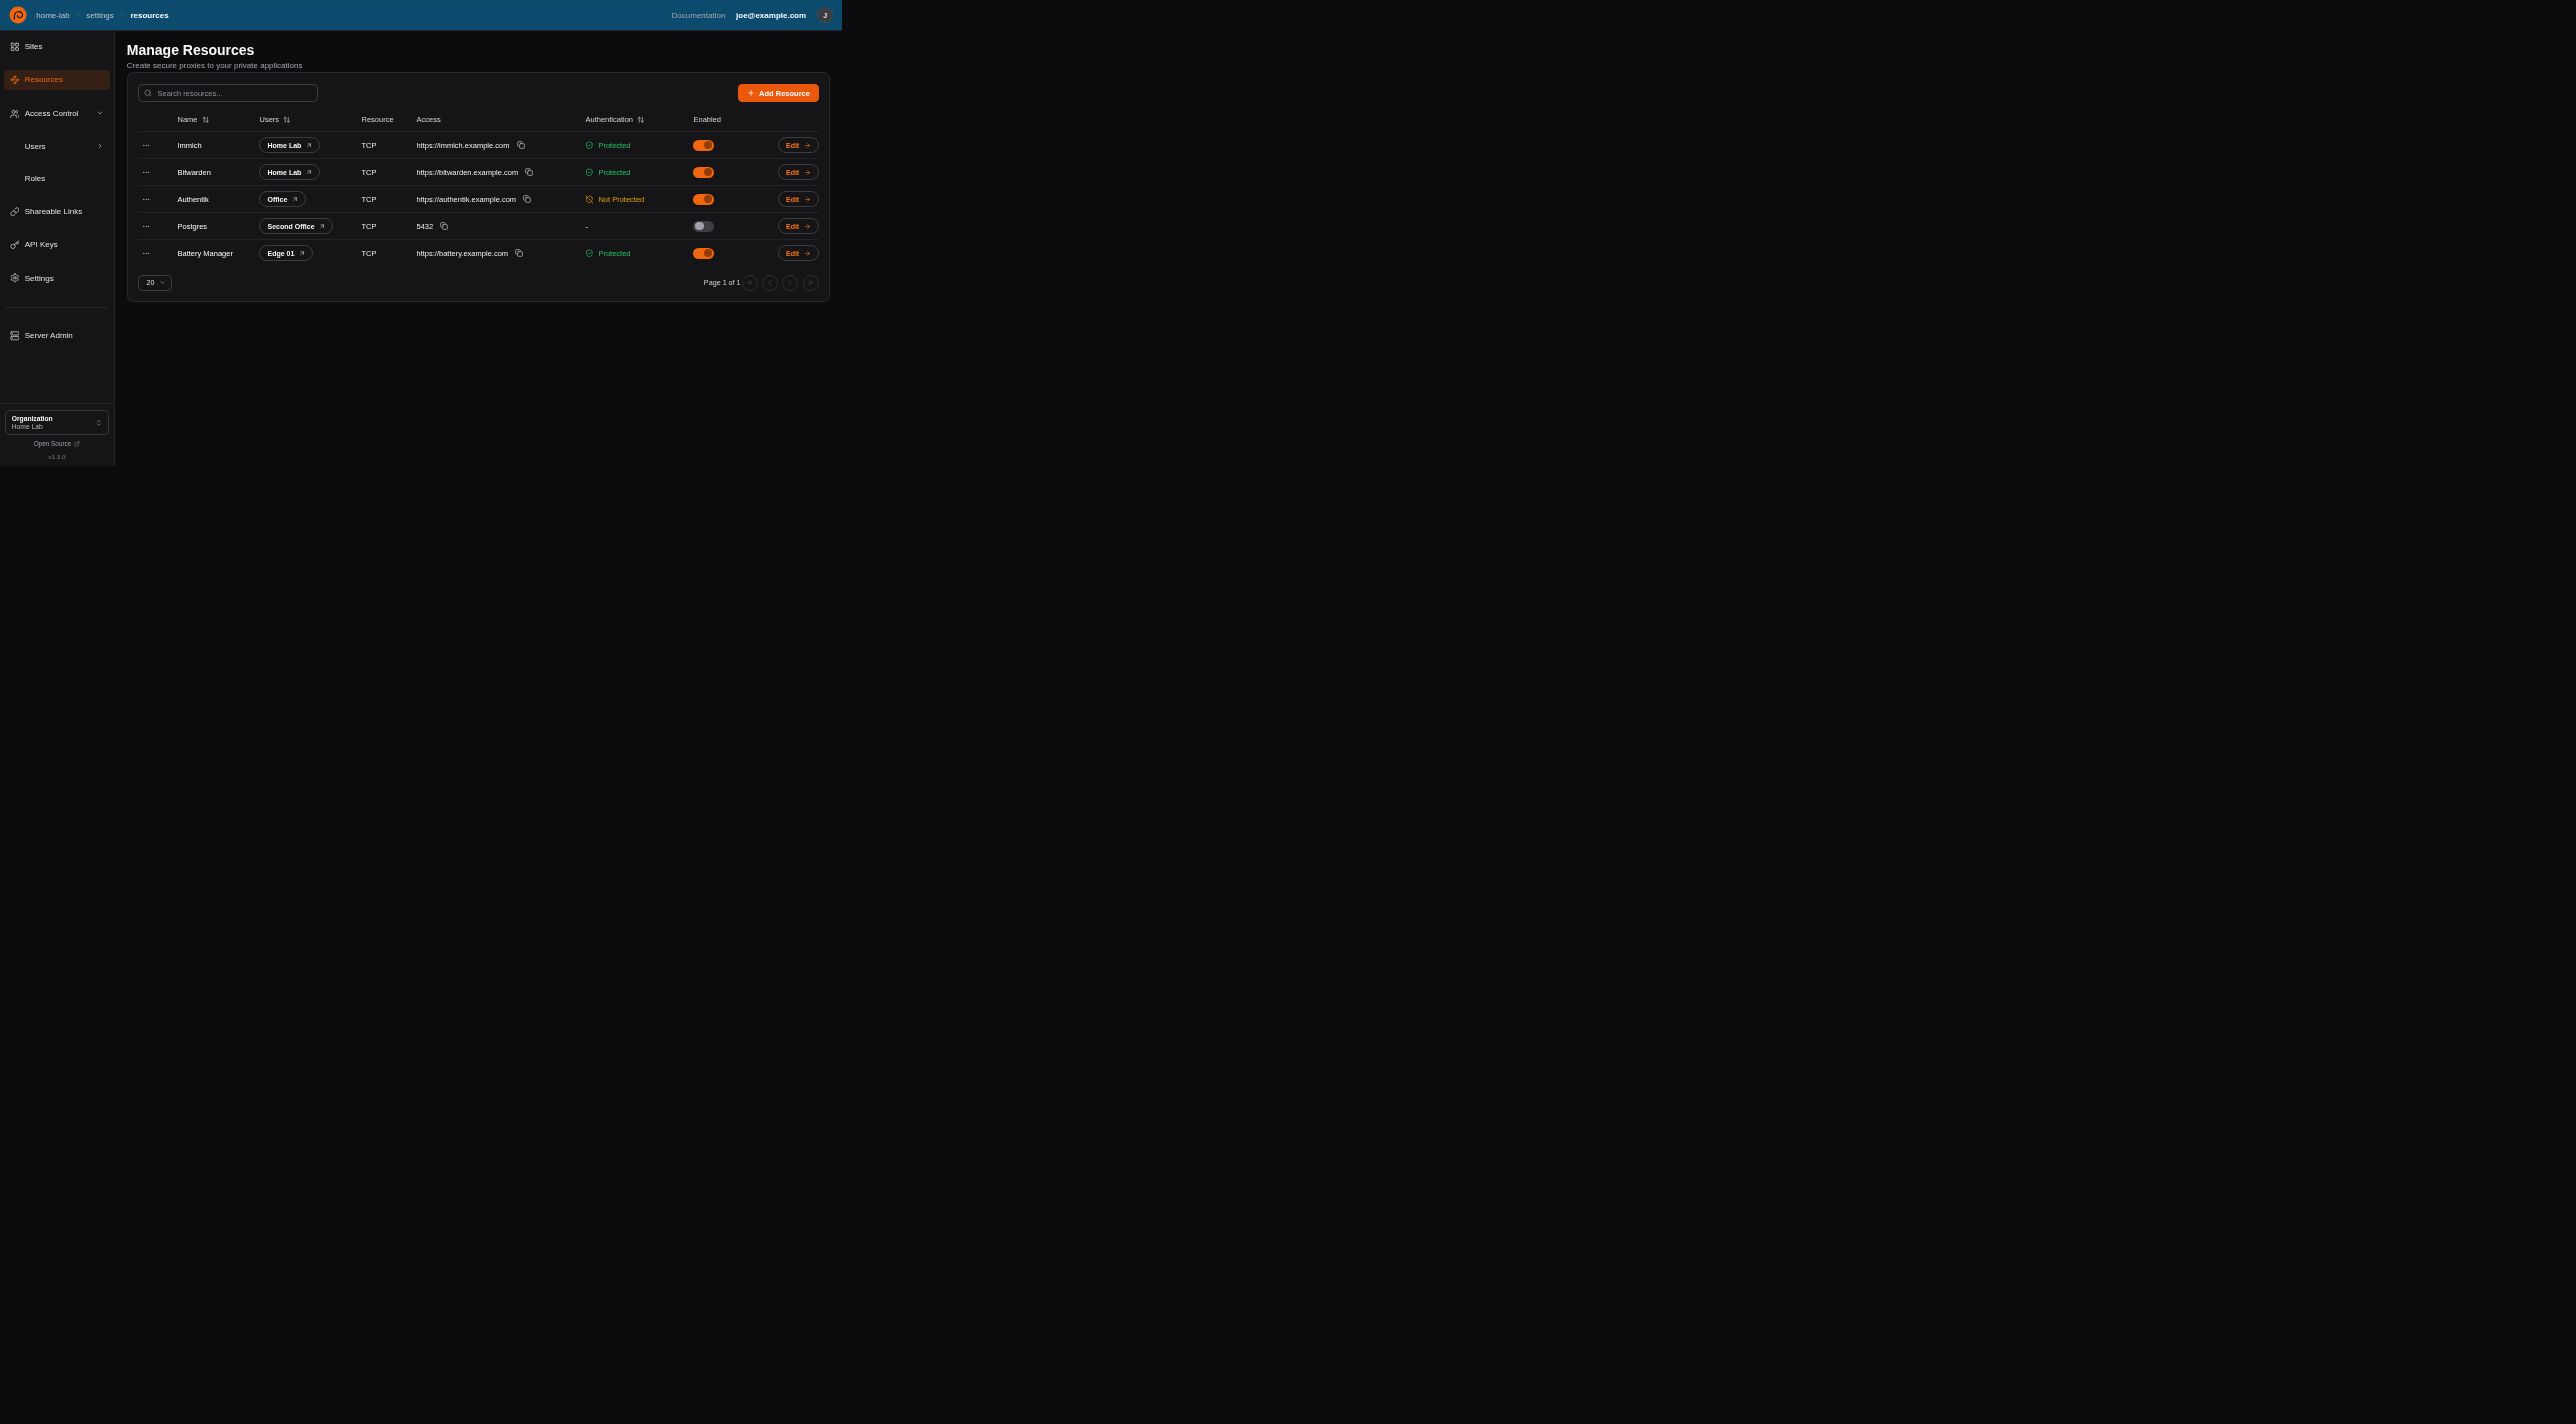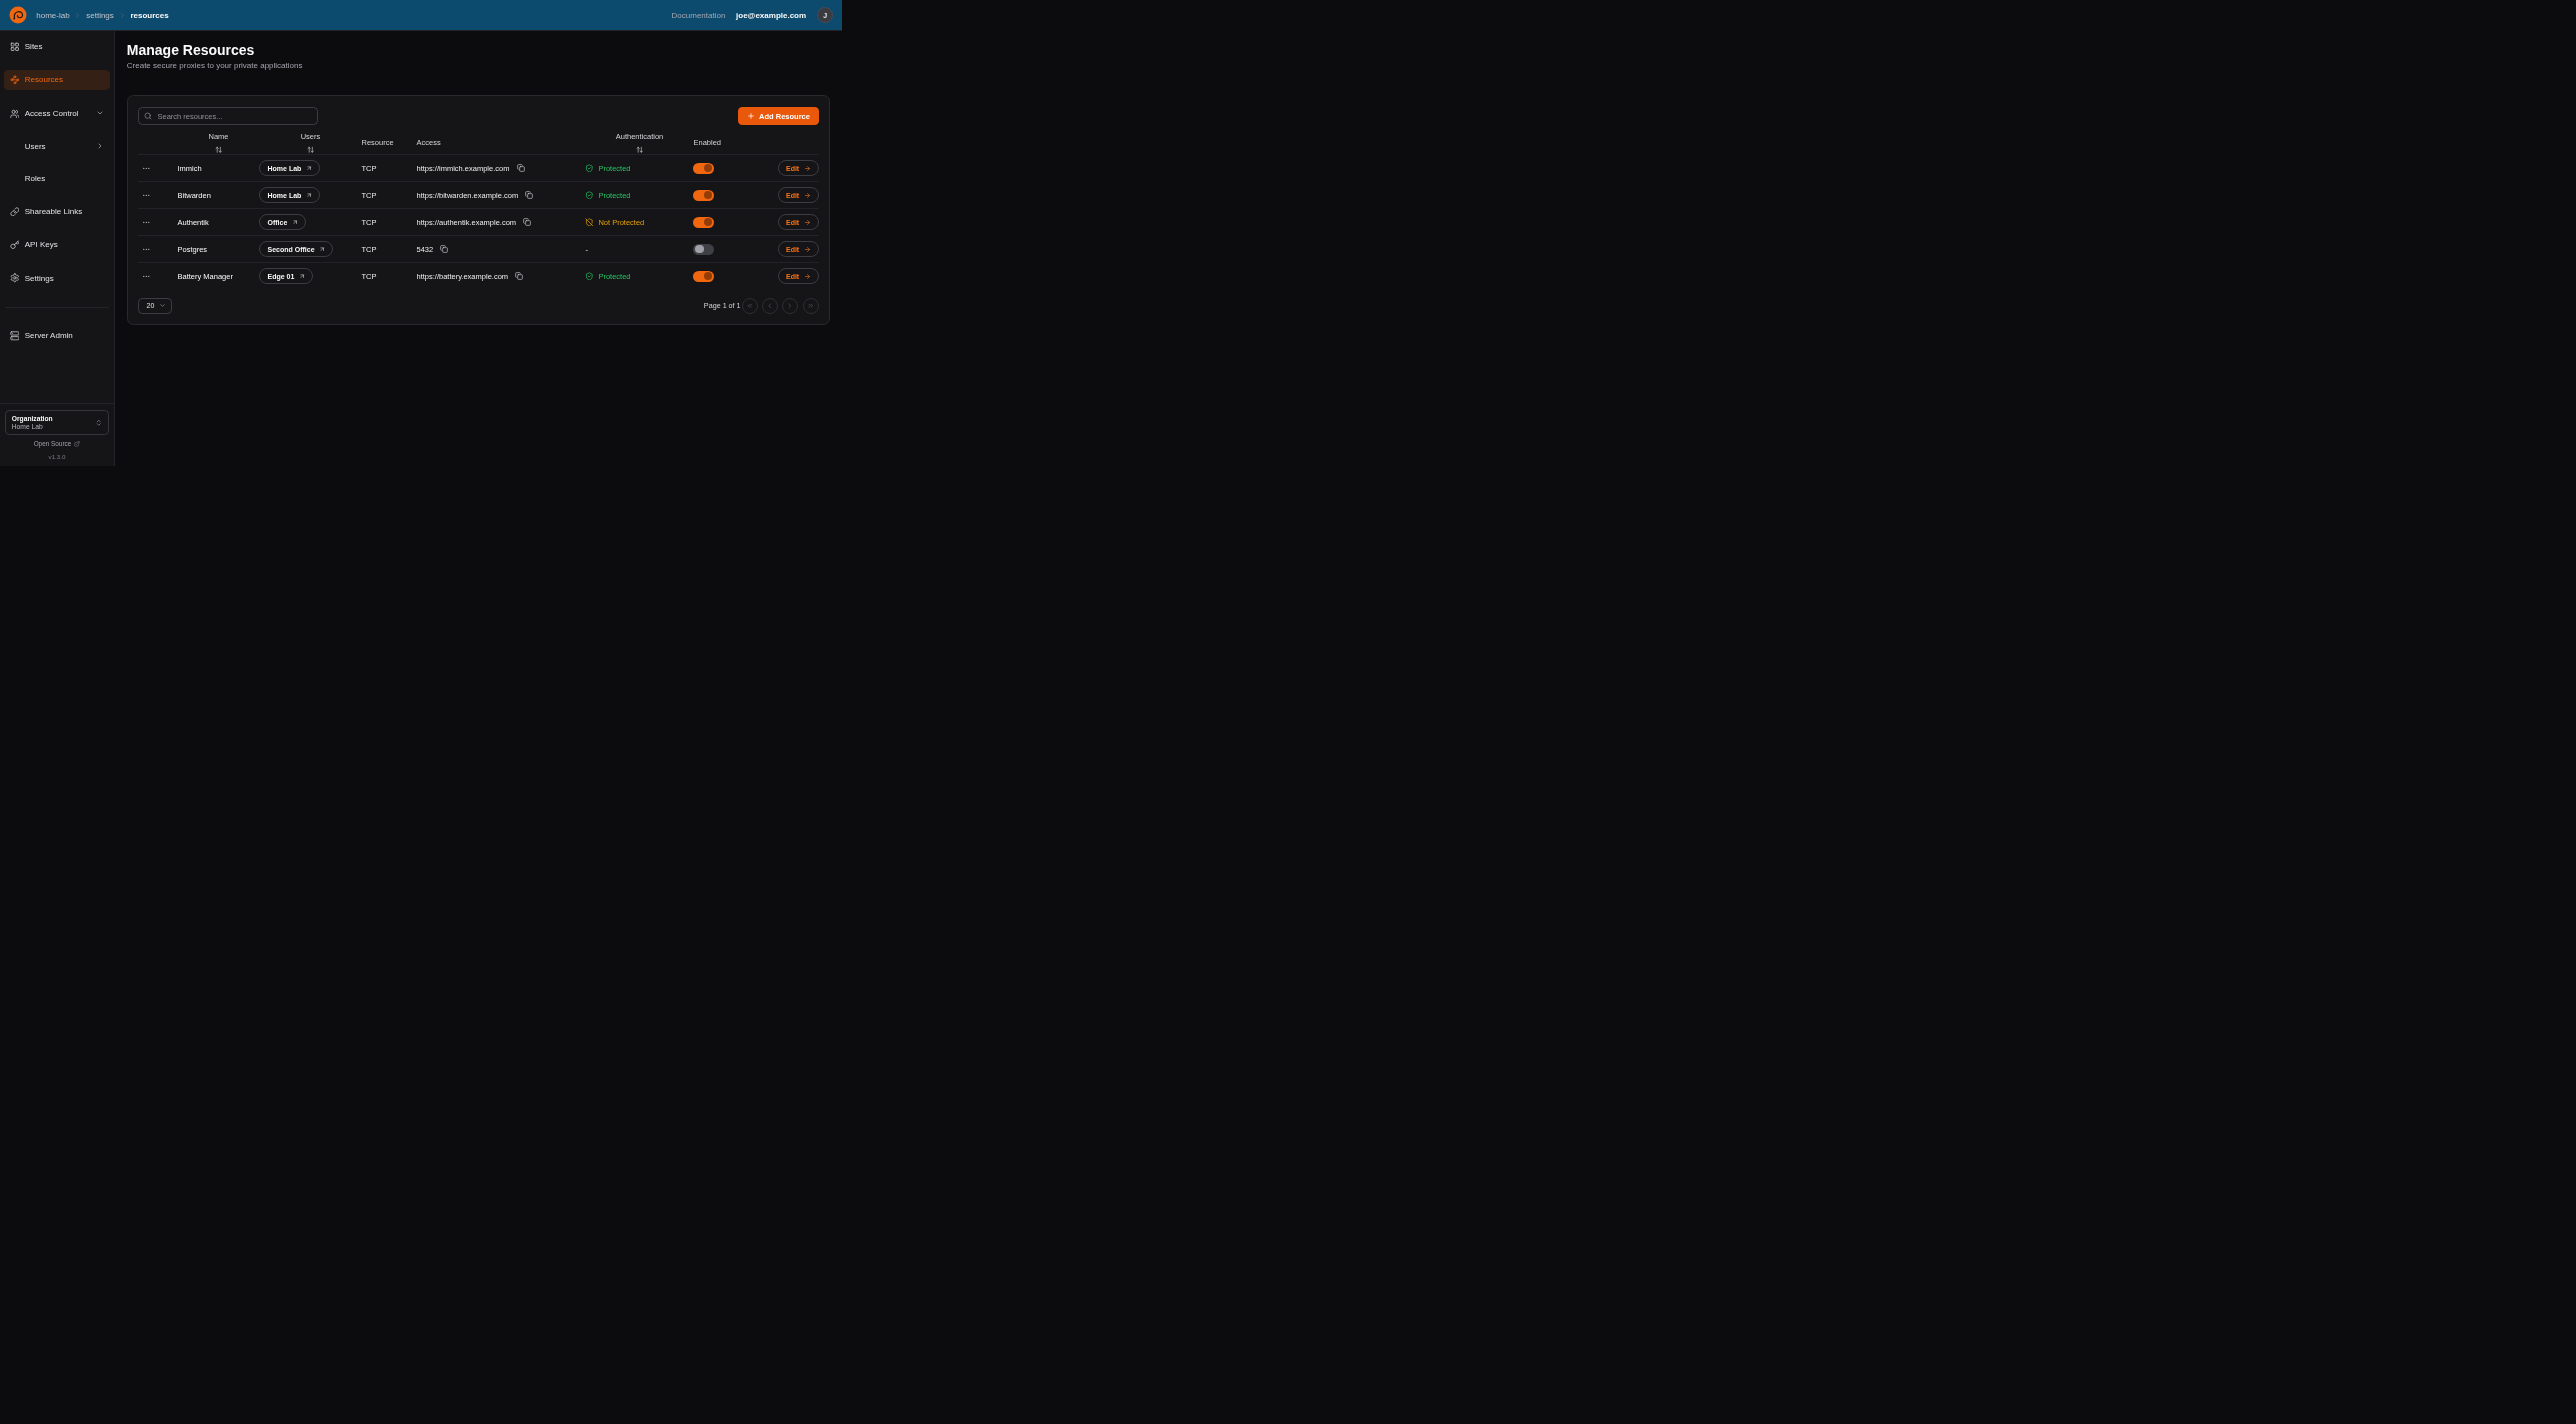--- a/index.html
+++ b/index.html
@@ -44,37 +44,37 @@
   .org-value{font-size:6.7px;color:#b6b6be;}
   .org-box .ic{width:7.5px;height:7.5px;color:#9a9aa2;}
   .open-source{display:flex;align-items:center;justify-content:center;gap:3.2px;color:#a1a1aa;font-size:6.4px;cursor:pointer;}
   .open-source .ic{width:5.9px;height:5.9px;color:#8b8b93;}
   .version{text-align:center;color:#7b7b84;font-size:6.2px;}
 
   
   .main{flex:1;padding:10.7px 11.8px 0;min-width:0;}
   .page-title{font-size:14px;font-weight:700;color:#fafafa;margin:0 0 3.8px;}
   .page-sub{font-size:8px;color:#a4a4ad;}
-  .card{margin-top:25px;background:#151517;border:0.5px solid #29292e;border-radius:6.4px;padding:10.7px;}
+  .card{margin-top:2px;background:#151517;border:0.5px solid #29292e;border-radius:6.4px;padding:10.7px;}
 
   .toolbar{display:flex;justify-content:space-between;align-items:center;margin-bottom:6.4px;}
   .search{position:relative;width:180px;}
   .search .ic{position:absolute;left:5.9px;top:4.8px;width:8px;height:8px;color:#8f8f98;pointer-events:none;}
   .search input{width:100%;height:18px;background:transparent;border:0.5px solid #3c3c43;border-radius:4.3px;
                 padding:0 6.4px 0 18px;color:#e8e8ec;font-size:7.5px;font-family:inherit;outline:none;}
   .search input::placeholder{color:#8f8f98;}
   .btn-primary{display:flex;align-items:center;gap:4.3px;background:#ea580c;color:#fff;font-weight:600;font-size:7.5px;
                border:none;border-radius:4.3px;height:18px;padding:0 8.6px;cursor:pointer;font-family:inherit;}
   .btn-primary .ic{width:8px;height:8px;}
 
   
   .trow{display:grid;grid-template-columns:39px 82px 102px 55px 169px 108px 71px 1fr;align-items:center;min-height:27px;}
   .thead{min-height:22.6px;color:#d4d4d8;font-size:7.5px;}
   .th{display:flex;align-items:center;gap:4.3px;}
-  .th.sortable{cursor:pointer;flex-direction:column;}
+  .th.sortable{cursor:pointer;}
   .th .ic{width:7.5px;height:7.5px;color:#d4d4d8;}
   .tbody .trow{border-top:0.5px solid #232327;}
   .cell{font-size:7.5px;color:#ededf0;display:flex;align-items:center;min-width:0;}
   .cell-menu{padding-left:0;}
   .menu-btn{background:none;border:none;color:#d4d4d8;width:15px;height:15px;display:flex;align-items:center;
             justify-content:center;cursor:pointer;border-radius:3.2px;padding:0;}
   .menu-btn .ic{width:8.6px;height:8.6px;}
   .name-cell{color:#fafafa;}
   .pill{display:inline-flex;align-items:center;gap:4.3px;background:transparent;border:0.5px solid #3c3c43;border-radius:536px;
         color:#fafafa;font-size:7px;font-weight:600;height:16px;padding:0 7px;cursor:pointer;font-family:inherit;white-space:nowrap;}

